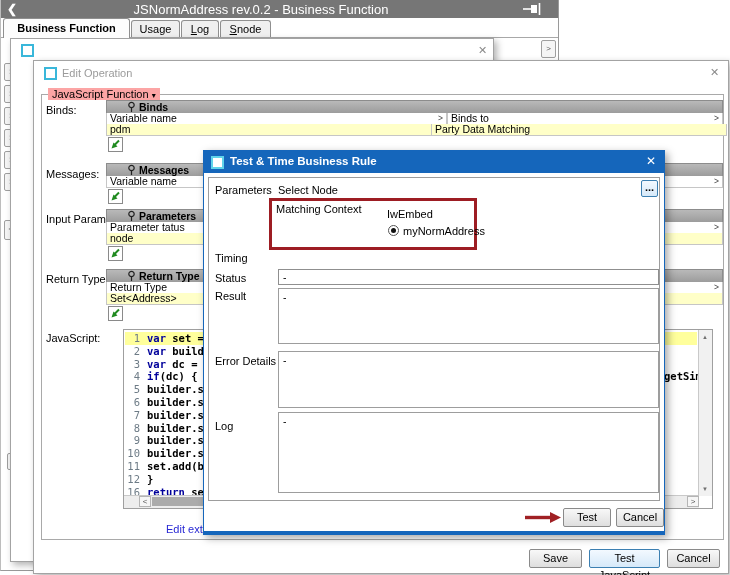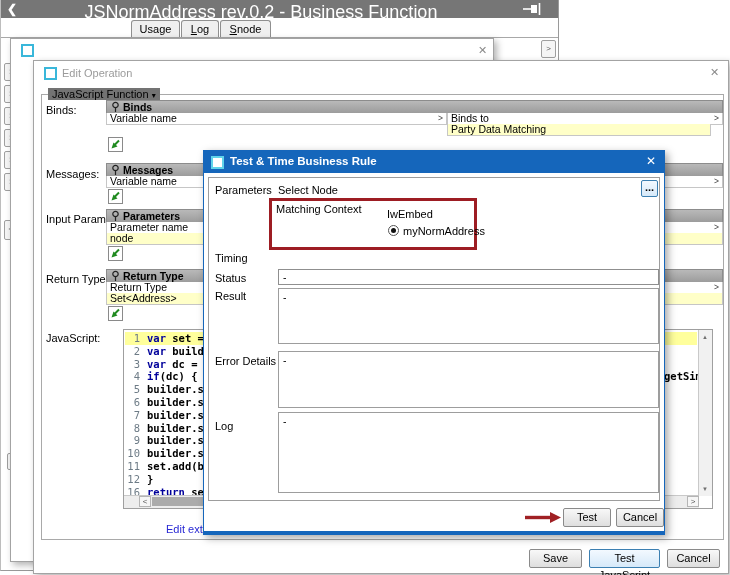--- a/index.html
+++ b/index.html
@@ -5,45 +5,45 @@
   html,body{margin:0;padding:0;background:#fff;}
   #stage{position:relative;width:730px;height:575px;overflow:hidden;
          font-family:"Liberation Sans",sans-serif;font-size:11px;color:#000;background:#fff;}
   .abs{position:absolute;}
 
   
   #main-window{left:0;top:0;width:557px;height:570px;background:#fff;
                border-right:1px solid #9a9a9a;border-bottom:1px solid #9a9a9a;border-left:1px solid #bdbdbd;}
   #titlebar{left:0;top:0;width:557px;height:18px;background:#767676;color:#fff;}
   #titlebar .back{left:6px;top:2px;font-weight:bold;font-size:12px;}
-  #titlebar .ttl{left:0;top:2px;width:520px;text-align:center;font-size:18px;}
+  #titlebar .ttl{left:0;top:2px;width:520px;text-align:center;font-size:13px;}
   #tabstrip{left:0;top:18px;width:557px;height:19px;border-bottom:1px solid #a8a8a8;background:#fff;}
   .tab{position:absolute;top:2px;height:16px;line-height:16px;text-align:center;
        border:1px solid #8f8f8f;border-bottom:none;border-radius:3px 3px 0 0;background:#efefef;padding:0 6px;}
   .tab.sel{top:0;height:19px;line-height:19px;background:#fcfcfc;font-weight:bold;z-index:2;}
   .tab .key{text-decoration:underline;}
 
   
   .frag-btn{position:absolute;width:13px;height:16px;background:#f5f5f5;border:1px solid #9f9f9f;
             font-size:8px;color:#555;text-align:center;line-height:15px;border-radius:2px;}
   .frag-lbl{position:absolute;font-size:11px;color:#000;white-space:nowrap;}
 
   
   .dialog{position:absolute;background:#fff;border:1px solid #a3a3a3;box-shadow:3px 3px 7px rgba(0,0,0,.3);}
   .dlg-icon{position:absolute;width:9px;height:9px;background:#fff;border:2px solid #39b7da;}
   .dlg-title{position:absolute;font-size:11px;color:#9b9b9b;white-space:nowrap;}
   .dlg-x{position:absolute;font-size:11px;color:#8a8a8a;cursor:default;}
 
   
   .fieldset{position:absolute;border:1px solid #a9a9a9;}
-  .fs-label{position:absolute;background:#737373;padding:0 4px;font-size:11px;white-space:nowrap;}
+  .fs-label{position:absolute;background:#fca5a5;padding:0 4px;font-size:11px;white-space:nowrap;}
   .flabel{position:absolute;font-size:11px;white-space:nowrap;}
   .sec-header{position:absolute;height:14px;line-height:13px;font-weight:bold;font-size:10.5px;
               background:linear-gradient(#b9b9b9,#9c9c9c);border:1px solid #8c8c8c;box-sizing:border-box;
-              padding-left:4px;}
+              padding-left:20px;}
   .sec-header svg{vertical-align:-2px;margin-right:3px;}
   .grid-row{position:absolute;height:12px;line-height:11px;font-size:10.5px;background:#fff;
             border:1px solid #c6c6c6;border-top:none;box-sizing:border-box;padding-left:3px;white-space:nowrap;overflow:hidden;}
   .grid-row.yellow{background:#ffffc8;}
   .grid-row .rarr{position:absolute;right:3px;top:0;font-size:8.5px;color:#444;}
   .xicon{position:absolute;width:15px;height:15px;}
 
   
   #js-editor{position:absolute;left:89px;top:268px;width:590px;height:180px;border:1px solid #9f9f9f;
              background:#fff;box-sizing:border-box;overflow:hidden;}
@@ -93,20 +93,21 @@
       <span class="abs back">❮</span>
       <span class="abs ttl">JSNormAddress rev.0.2 - Business Function</span>
       <svg class="abs" style="left:522px;top:3px" width="20" height="12">
         <line x1="0" y1="6" x2="8" y2="6" stroke="#fff" stroke-width="1.6"></line>
         <rect x="8" y="2" width="6" height="8" fill="#fff"></rect>
         <line x1="16.5" y1="0" x2="16.5" y2="12" stroke="#fff" stroke-width="1.6"></line>
       </svg>
     </div>
 
     <div class="abs" id="tabstrip">
+      <div class="tab sel" style="left:2px;width:113px"><span>Business Function</span><span class="key"></span><span></span></div>
       <div class="tab" style="left:130px;width:35px"><span>Usage</span><span class="key"></span><span></span></div>
       <div class="tab" style="left:180px;width:24px"><span></span><span class="key">L</span><span>og</span></div>
       <div class="tab" style="left:219px;width:37px"><span></span><span class="key">S</span><span>node</span></div>
     </div>
 
     <div class="frag-btn" style="left:3px;top:63px">&gt;</div>
     <div class="frag-btn" style="left:3px;top:85px">&gt;</div>
     <div class="frag-btn" style="left:3px;top:107px">&gt;</div>
     <div class="frag-btn" style="left:3px;top:129px">&gt;</div>
     <div class="frag-btn" style="left:3px;top:151px">&gt;</div>
@@ -142,21 +143,22 @@
     <span class="flabel" style="left:12px;top:271px">JavaScript:</span>
 
     <div class="sec-header" style="left:72px;top:39px;width:617px">
       <svg width="9" height="12">
           <circle cx="4.5" cy="4" r="2.7" fill="none" stroke="#222" stroke-width="1.2"></circle>
           <line x1="4.5" y1="6.7" x2="4.5" y2="11" stroke="#222" stroke-width="1.2"></line>
         </svg><span>Binds</span>
     </div>
     <div class="grid-row" style="left:72px;top:52px;width:341px"><span>Variable name</span><span class="rarr">&gt;</span></div>
     <div class="grid-row" style="left:413px;top:52px;width:276px"><span>Binds to</span><span class="rarr">&gt;</span></div>
-    <div class="grid-row yellow" style="left:413px;top:63px;width:264px"><span>Party Data Matching</span></div>
+    <div class="grid-row yellow" style="left:72px;top:63px;width:341px"><span>pdm</span></div>
+    <div class="grid-row yellow" style="left:397px;top:63px;width:296px"><span>Party Data Matching</span></div>
     <svg class="xicon" style="left:74px;top:76px" width="15" height="15">
         <rect x="0.5" y="0.5" width="14" height="14" fill="#fff" stroke="#8a8a8a"></rect>
         <line x1="11" y1="3.5" x2="6" y2="8.5" stroke="#1f8a1f" stroke-width="2"></line>
         <polygon points="3.5,11.5 9.5,9.5 5.5,5.5" fill="#1f8a1f"></polygon>
       </svg>
 
     <div class="sec-header" style="left:72px;top:102px;width:617px">
       <svg width="9" height="12">
           <circle cx="4.5" cy="4" r="2.7" fill="none" stroke="#222" stroke-width="1.2"></circle>
           <line x1="4.5" y1="6.7" x2="4.5" y2="11" stroke="#222" stroke-width="1.2"></line>
@@ -168,21 +170,21 @@
         <line x1="11" y1="3.5" x2="6" y2="8.5" stroke="#1f8a1f" stroke-width="2"></line>
         <polygon points="3.5,11.5 9.5,9.5 5.5,5.5" fill="#1f8a1f"></polygon>
       </svg>
 
     <div class="sec-header" style="left:72px;top:148px;width:617px">
       <svg width="9" height="12">
           <circle cx="4.5" cy="4" r="2.7" fill="none" stroke="#222" stroke-width="1.2"></circle>
           <line x1="4.5" y1="6.7" x2="4.5" y2="11" stroke="#222" stroke-width="1.2"></line>
         </svg><span>Parameters</span>
     </div>
-    <div class="grid-row" style="left:72px;top:161px;width:617px"><span>Parameter name</span><span class="rarr">&gt;</span></div>
+    <div class="grid-row" style="left:72px;top:161px;width:617px"><span>Parameter tatus</span><span class="rarr">&gt;</span></div>
     <div class="grid-row yellow" style="left:72px;top:172px;width:617px"><span>node</span></div>
     <svg class="xicon" style="left:74px;top:185px" width="15" height="15">
         <rect x="0.5" y="0.5" width="14" height="14" fill="#fff" stroke="#8a8a8a"></rect>
         <line x1="11" y1="3.5" x2="6" y2="8.5" stroke="#1f8a1f" stroke-width="2"></line>
         <polygon points="3.5,11.5 9.5,9.5 5.5,5.5" fill="#1f8a1f"></polygon>
       </svg>
 
     <div class="sec-header" style="left:72px;top:208px;width:617px">
       <svg width="9" height="12">
           <circle cx="4.5" cy="4" r="2.7" fill="none" stroke="#222" stroke-width="1.2"></circle>

